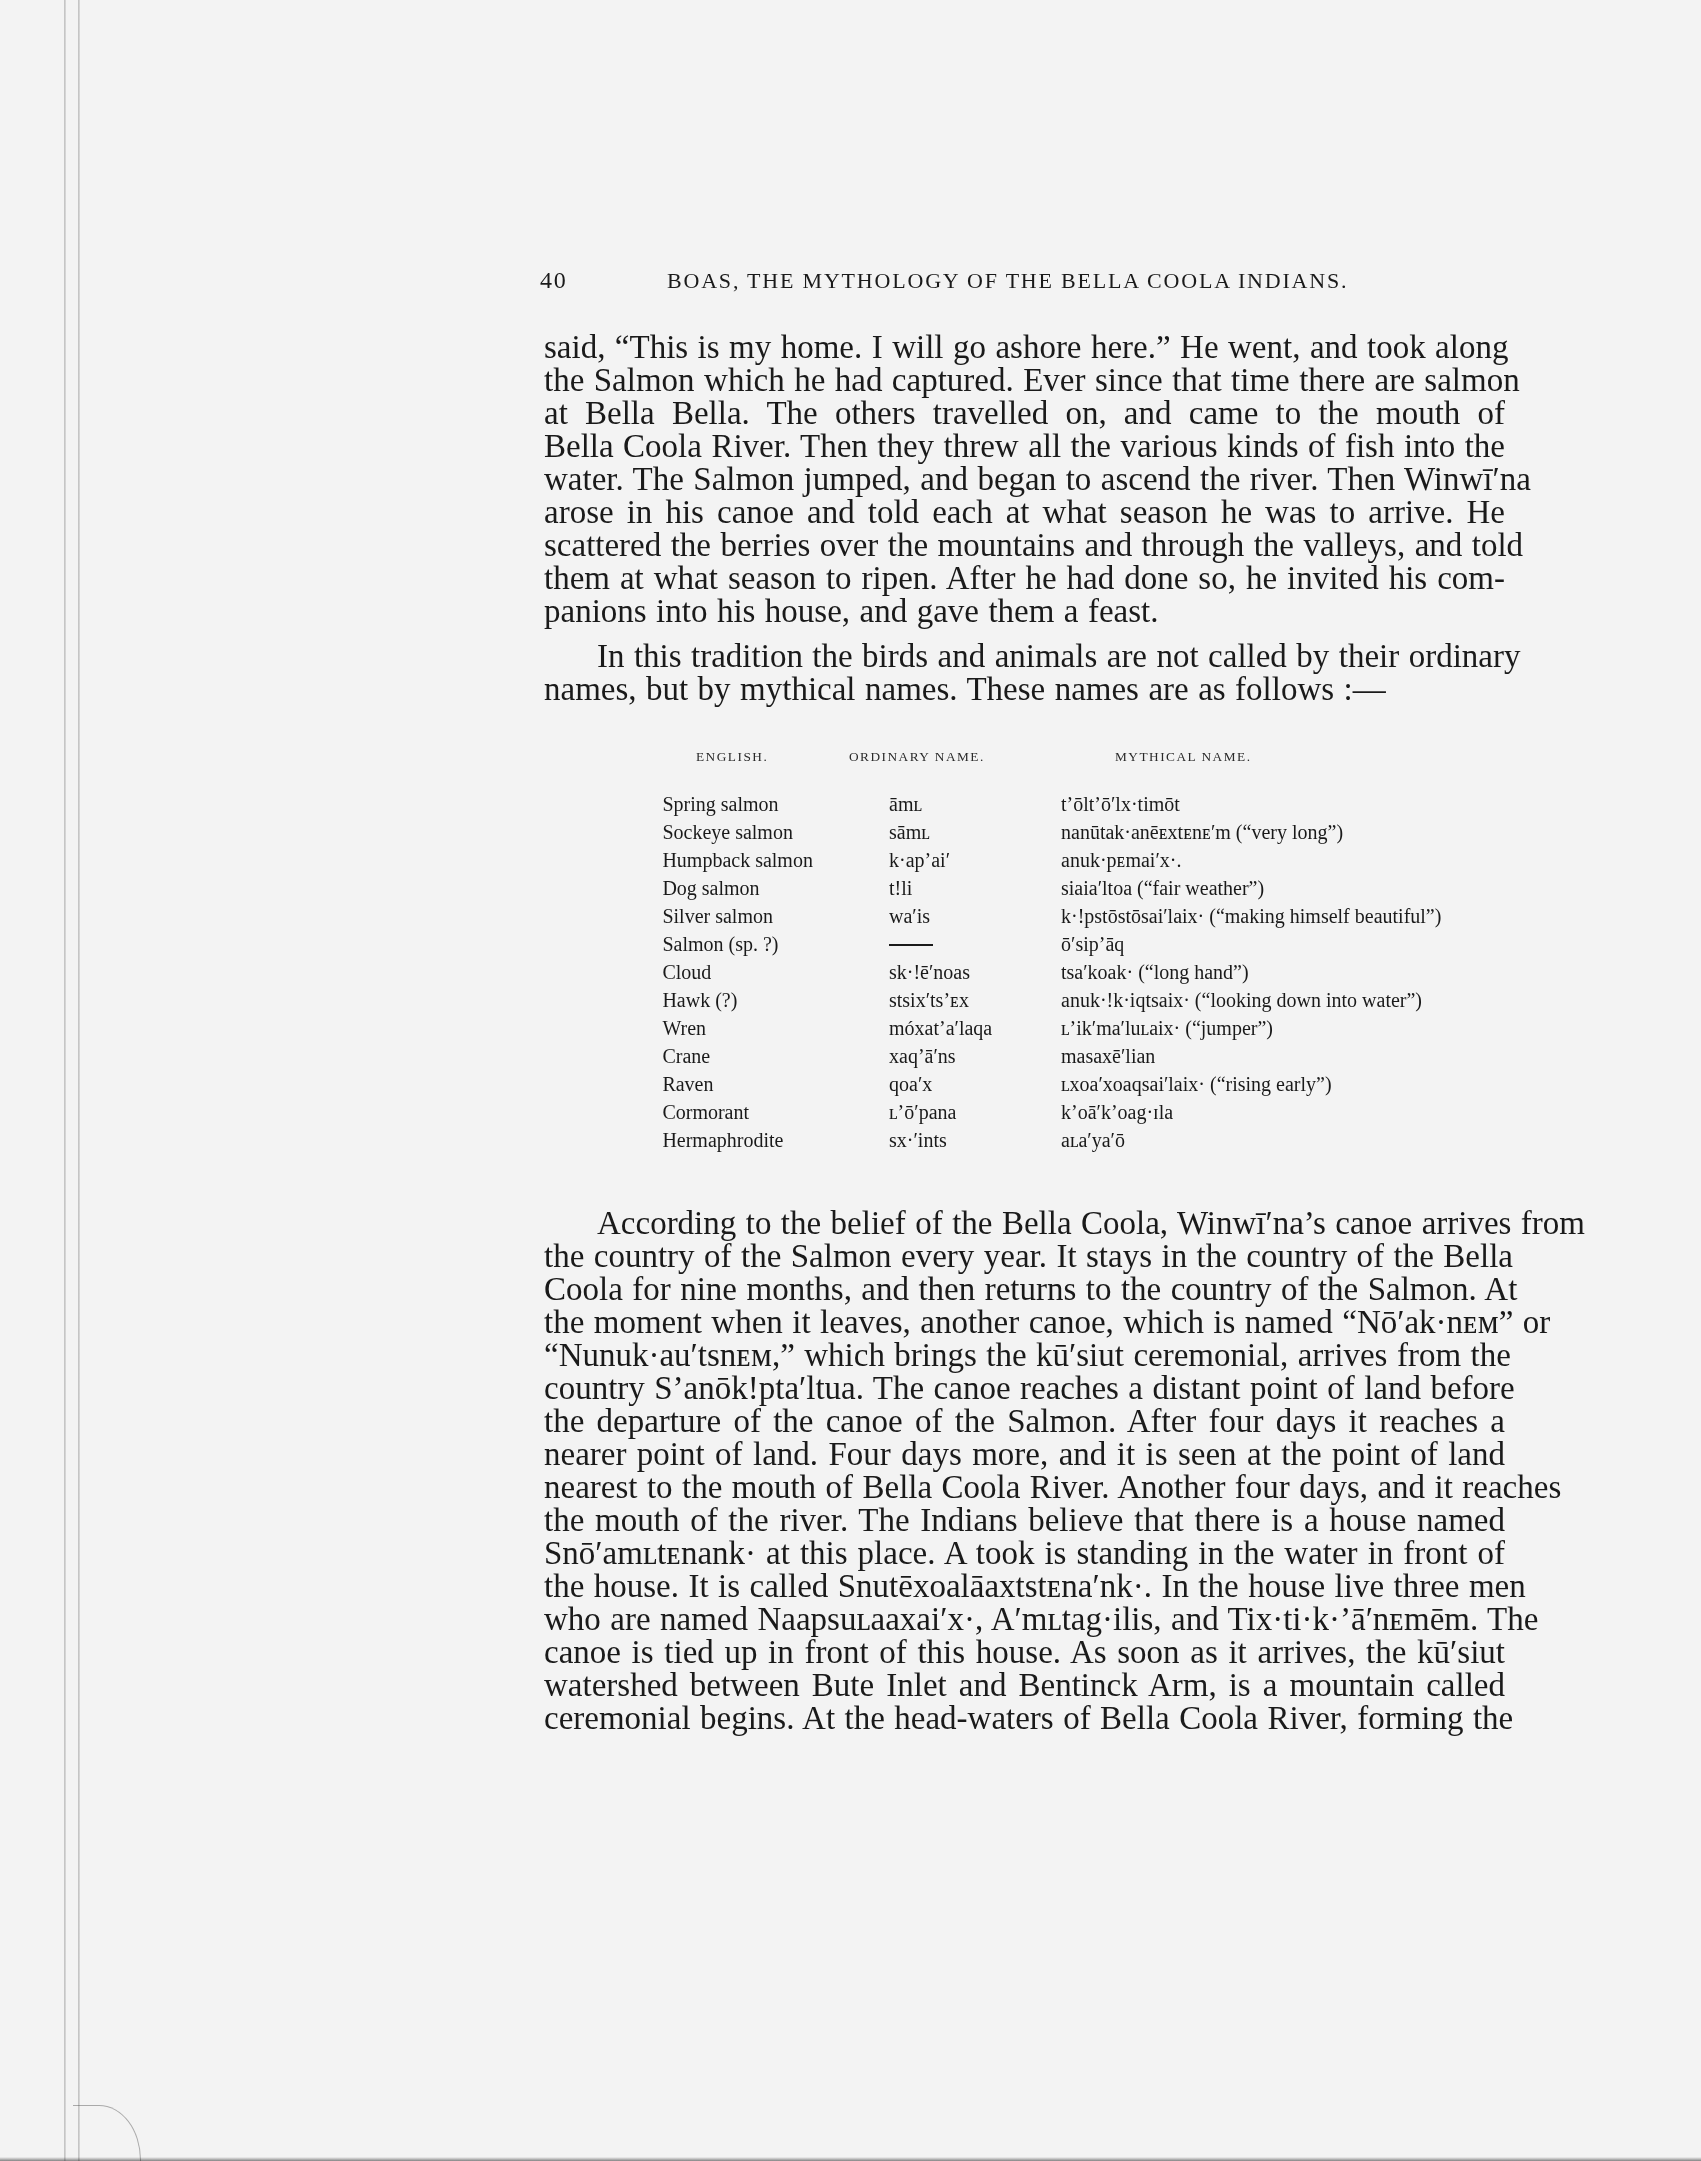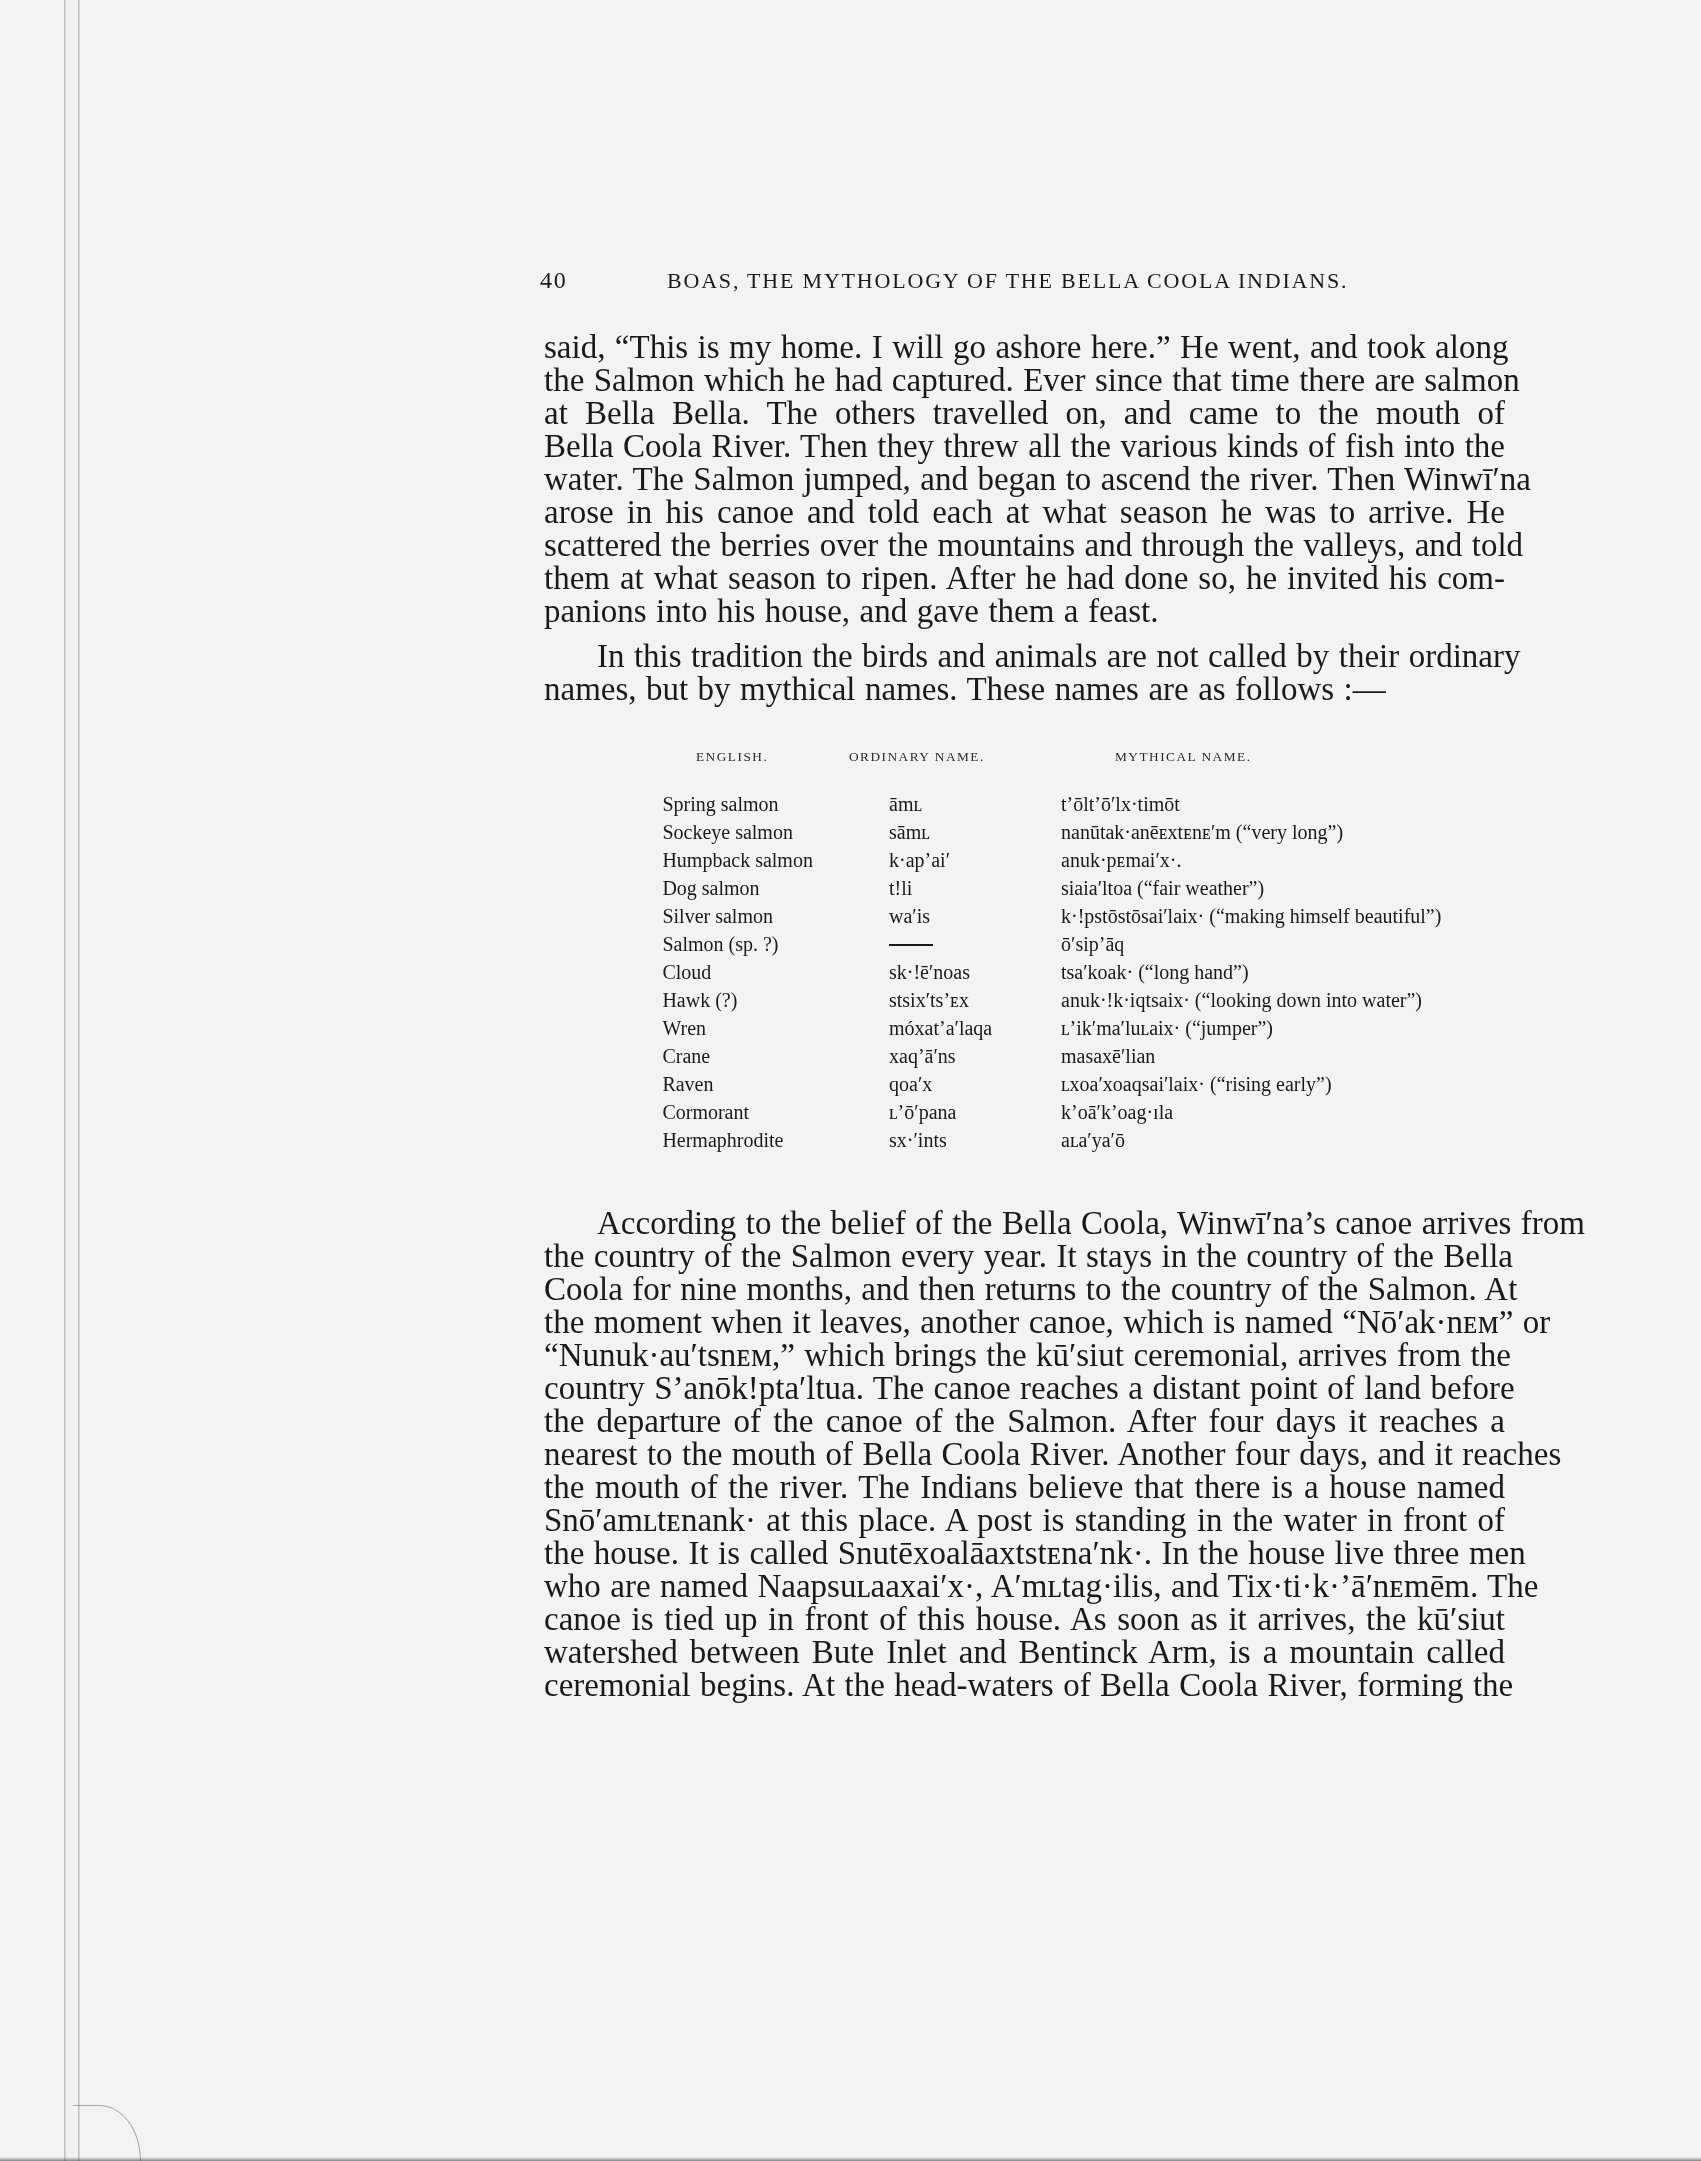--- a/index.html
+++ b/index.html
@@ -166,22 +166,23 @@
 </div>
 
 <div class="column para p3">
   <span class="line indent">According to the belief of the Bella Coola, Winwī′na’s canoe arrives from</span>
   <span class="line">the country of the Salmon every year. It stays in the country of the Bella</span>
   <span class="line">Coola for nine months, and then returns to the country of the Salmon. At</span>
   <span class="line">the moment when it leaves, another canoe, which is named “Nō′ak·nᴇᴍ” or</span>
   <span class="line">“Nunuk·au′tsnᴇᴍ,” which brings the kū′siut ceremonial, arrives from the</span>
   <span class="line">country S’anōk!pta′ltua. The canoe reaches a distant point of land before</span>
   <span class="line">the departure of the canoe of the Salmon. After four days it reaches a</span>
+  <span class="line">nearer point of land. Four days more, and it is seen at the point of land</span>
   <span class="line">nearest to the mouth of Bella Coola River. Another four days, and it reaches</span>
   <span class="line">the mouth of the river. The Indians believe that there is a house named</span>
-  <span class="line">Snō′amʟtᴇnank· at this place. A post is standing in the water in front of</span>
+  <span class="line">Snō′amʟtᴇnank· at this place. A took is standing in the water in front of</span>
   <span class="line">the house. It is called Snutēxoalāaxtstᴇna′nk·. In the house live three men</span>
   <span class="line">who are named Naapsuʟaaxai′x·, A′mʟtag·ilis, and Tix·ti·k·’ā′nᴇmēm. The</span>
   <span class="line">canoe is tied up in front of this house. As soon as it arrives, the kū′siut</span>
   <span class="line">watershed between Bute Inlet and Bentinck Arm, is a mountain called</span>
   <span class="line">ceremonial begins. At the head-waters of Bella Coola River, forming the</span>
 </div>
 
 
 </body></html>

